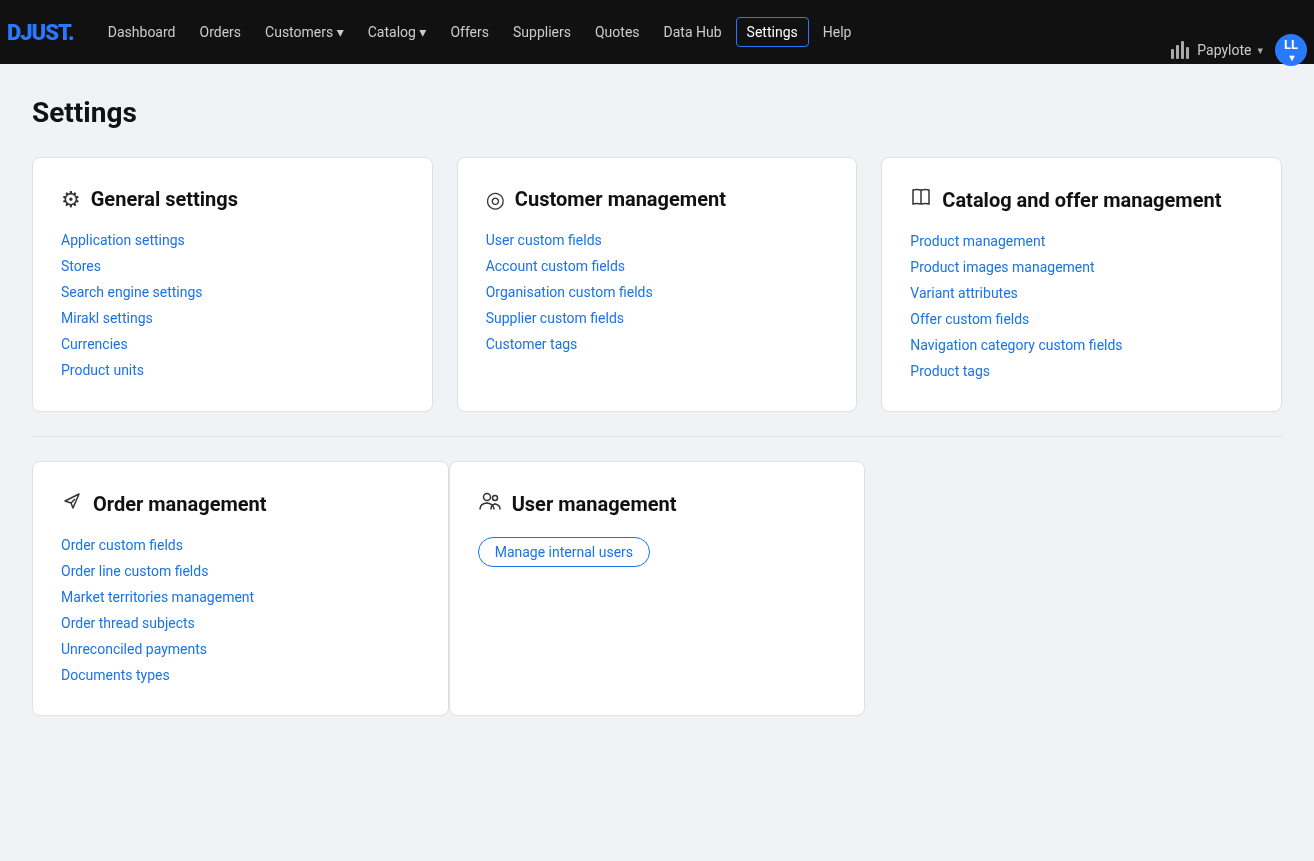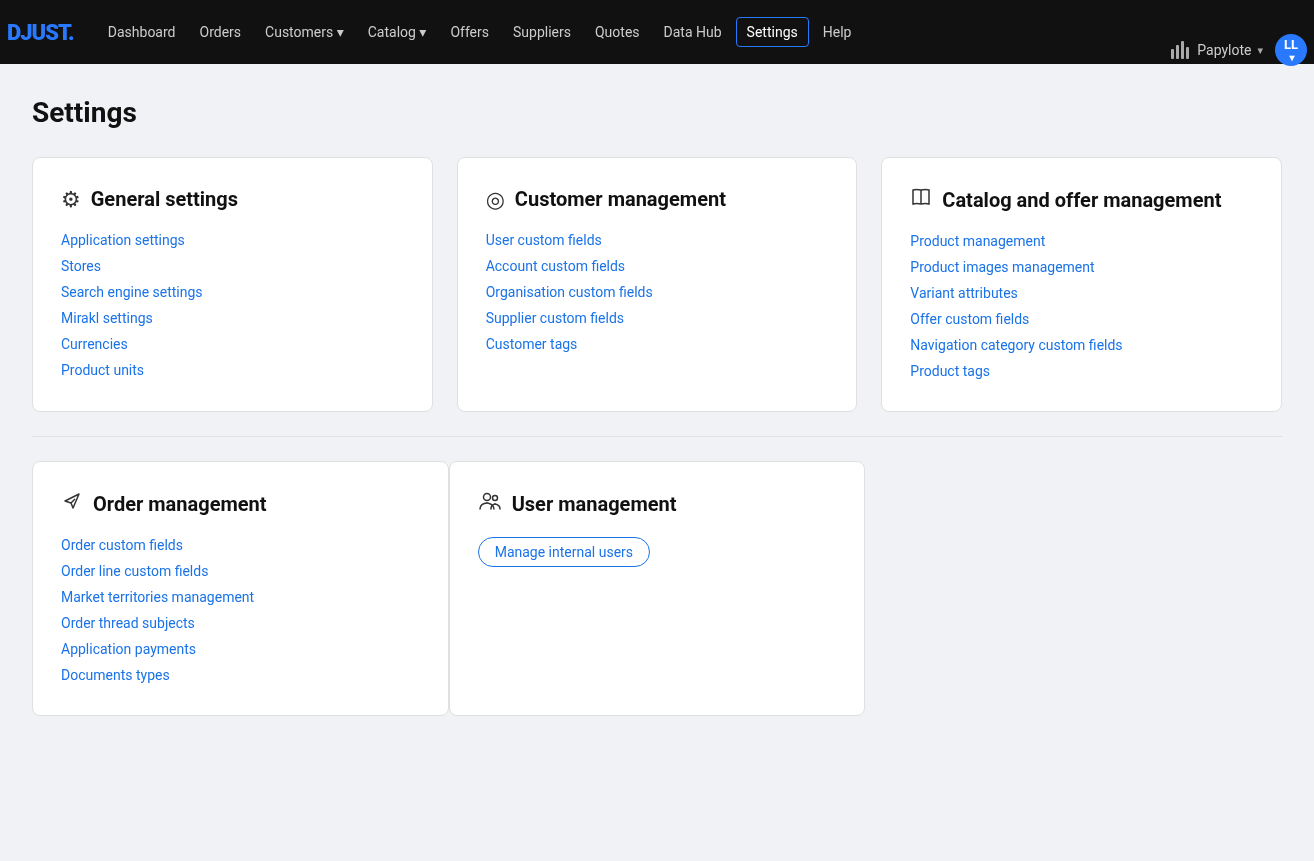--- a/index.html
+++ b/index.html
@@ -240,21 +240,21 @@
             <path d="M4 11L18 4L12 18L10 13L4 11Z" stroke="#333" stroke-width="1.5" stroke-linejoin="round" fill="none"></path>
             <line x1="10" y1="13" x2="14" y2="9" stroke="#333" stroke-width="1.5"></line>
           </svg>
         </span>
         <span class="card-title">Order management</span>
       </div>
       <a class="card-link">Order custom fields</a>
       <a class="card-link">Order line custom fields</a>
       <a class="card-link">Market territories management</a>
       <a class="card-link">Order thread subjects</a>
-      <a class="card-link">Application payments</a>
+      <a class="card-link">Unreconciled payments</a>
       <a class="card-link">Documents types</a>
     </div>
 
     <div class="card">
       <div class="card-header">
         <span class="card-icon">
           <svg width="24" height="22" viewBox="0 0 24 22" fill="none">
             <circle cx="9" cy="7" r="3.5" stroke="#333" stroke-width="1.5" fill="none"></circle>
             <path d="M2 19C2 15.5 5 13 9 13" stroke="#333" stroke-width="1.5" stroke-linecap="round" fill="none"></path>
             <circle cx="17" cy="8" r="2.5" stroke="#333" stroke-width="1.5" fill="none"></circle>

